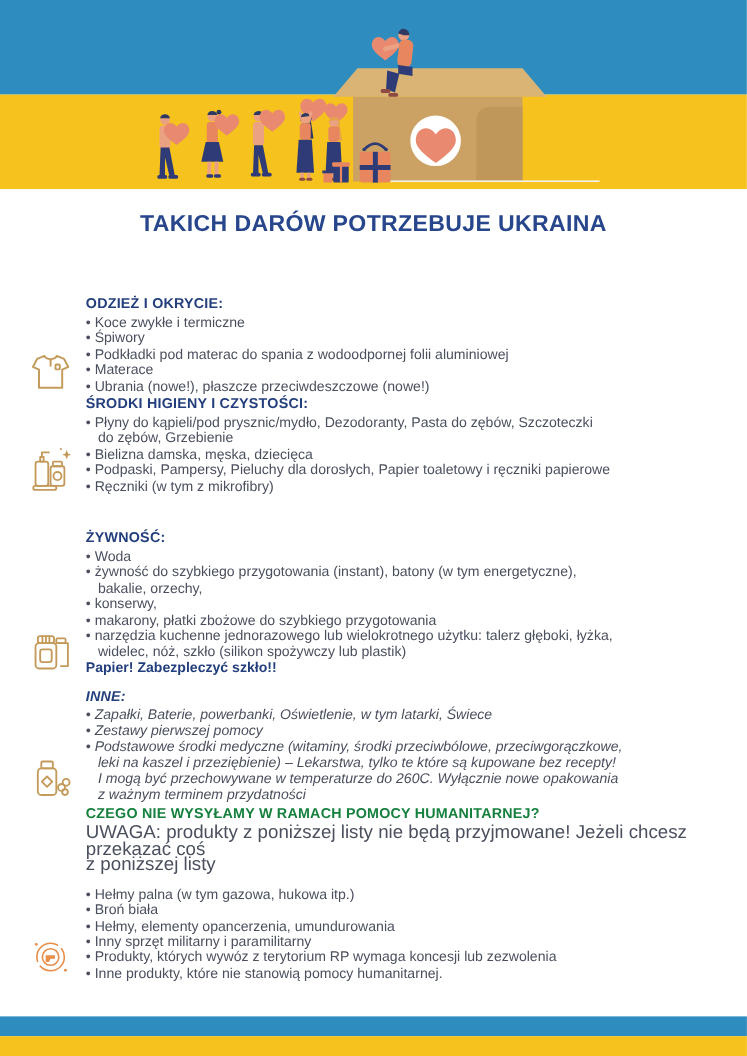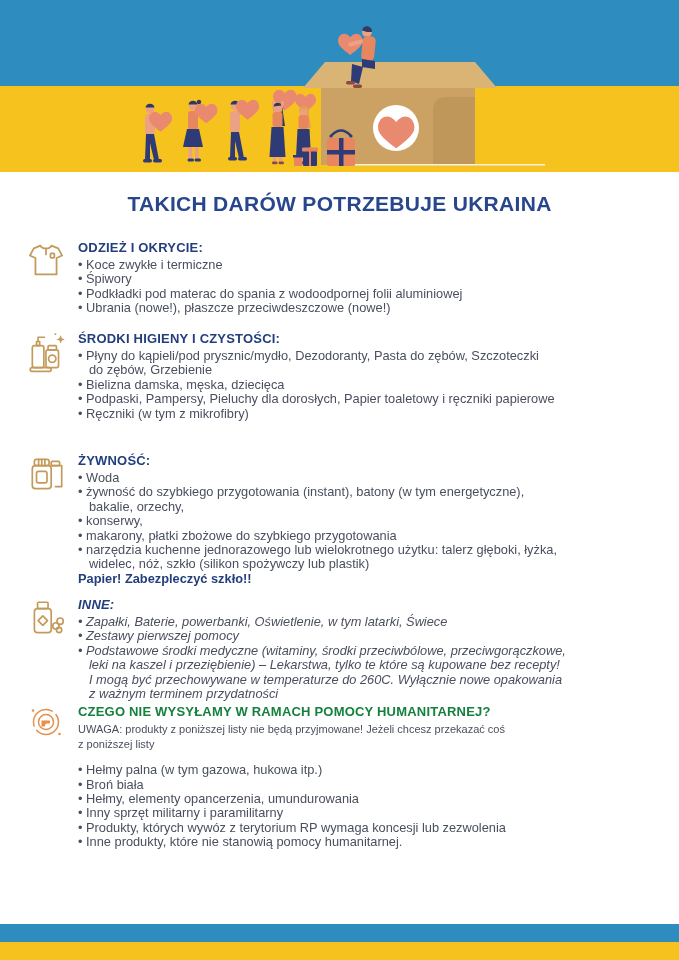--- a/index.html
+++ b/index.html
@@ -8,32 +8,32 @@
   .page { position:relative; width:679px; height:960px; background:#ffffff; overflow:hidden;padding-left:11px; }
 
   
   .banner { position:absolute; top:0; left:0; width:679px; height:172px; }
 
   
   .title { position:absolute; top:192px; left:0; width:679px; text-align:center;
            font-size:21px; font-weight:bold; letter-spacing:0.3px; color:#27468c; }
 
   
-  .section { position:absolute; left:26px; width:630px; display:flex; align-items:flex-start; }
+  .section { position:absolute; left:26px; width:630px; display:flex; align-items:flex-end;margin-top:28px; }
   .sec-icon { width:46px; flex:none; padding-top:0; }
   .sec-icon svg { display:block; }
   .sec-body { flex:1; padding-left:6px; max-width:575px; }
   .heading { font-size:13px; font-weight:bold; letter-spacing:0.2px; color:#223e7c; margin-bottom:3px; }
   .heading.orange { color:#15803d; }
   ul.items { list-style:none; }
   ul.items li { font-size:12.8px; line-height:14.4px; color:#4a4f5e;
                 padding-left:11px; text-indent:-11px; white-space:pre-line; }
   ul.items li::before { content:"\2022\00a0"; }
   .note { font-size:12.8px; line-height:14.4px; font-weight:bold; color:#223e7c; }
-  .intro { font-size:11px; line-height:14.6px; color:#4a4f5e; white-space:pre-line; margin-bottom:12px; }
+  .intro { font-size:17px; line-height:14.6px; color:#4a4f5e; white-space:pre-line; margin-bottom:12px; }
 
   
   .logo { position:absolute; left:584px; top:800px; width:84px; text-align:center; }
   .logo svg { display:block; margin:0 auto; }
   .logo-name { font-size:12px; font-weight:bold; letter-spacing:0.8px; color:#bb9150; margin-top:3px; }
   .logo-tagline { font-size:10.5px; color:#c7a06b; margin-top:1px; }
 
   
   .stripe-blue { position:absolute; left:0; top:924px; width:679px; height:18px; background:#2e8cbe; }
   .stripe-yellow { position:absolute; left:0; top:942px; width:679px; height:18px; background:#f6c21e; }
@@ -162,20 +162,21 @@
         <path d="M18 8.5 L18 13"></path>
         <rect x="22" y="12" width="3.5" height="4" rx="0.8"></rect>
       </svg>
     </div>
     <div class="sec-body">
       <div class="heading">ODZIEŻ I OKRYCIE:</div>
       <ul class="items">
           <li>Koce zwykłe i termiczne</li>
           <li>Śpiwory</li>
           <li>Podkładki pod materac do spania z wodoodpornej folii aluminiowej</li>
+          <li>Materace</li>
           <li>Ubrania (nowe!), płaszcze przeciwdeszczowe (nowe!)</li>
         </ul>
     </div>
   </div>
 
   <div class="section" style="top:331px;">
     <div class="sec-icon">
       <svg width="42" height="44" viewBox="0 0 40 42" fill="none" stroke="#c49a5a" stroke-width="1.6" stroke-linejoin="round" stroke-linecap="round">
         <path d="M11.5 10 V6 H17.5"></path>
         <rect x="10" y="10" width="3" height="4"></rect>

